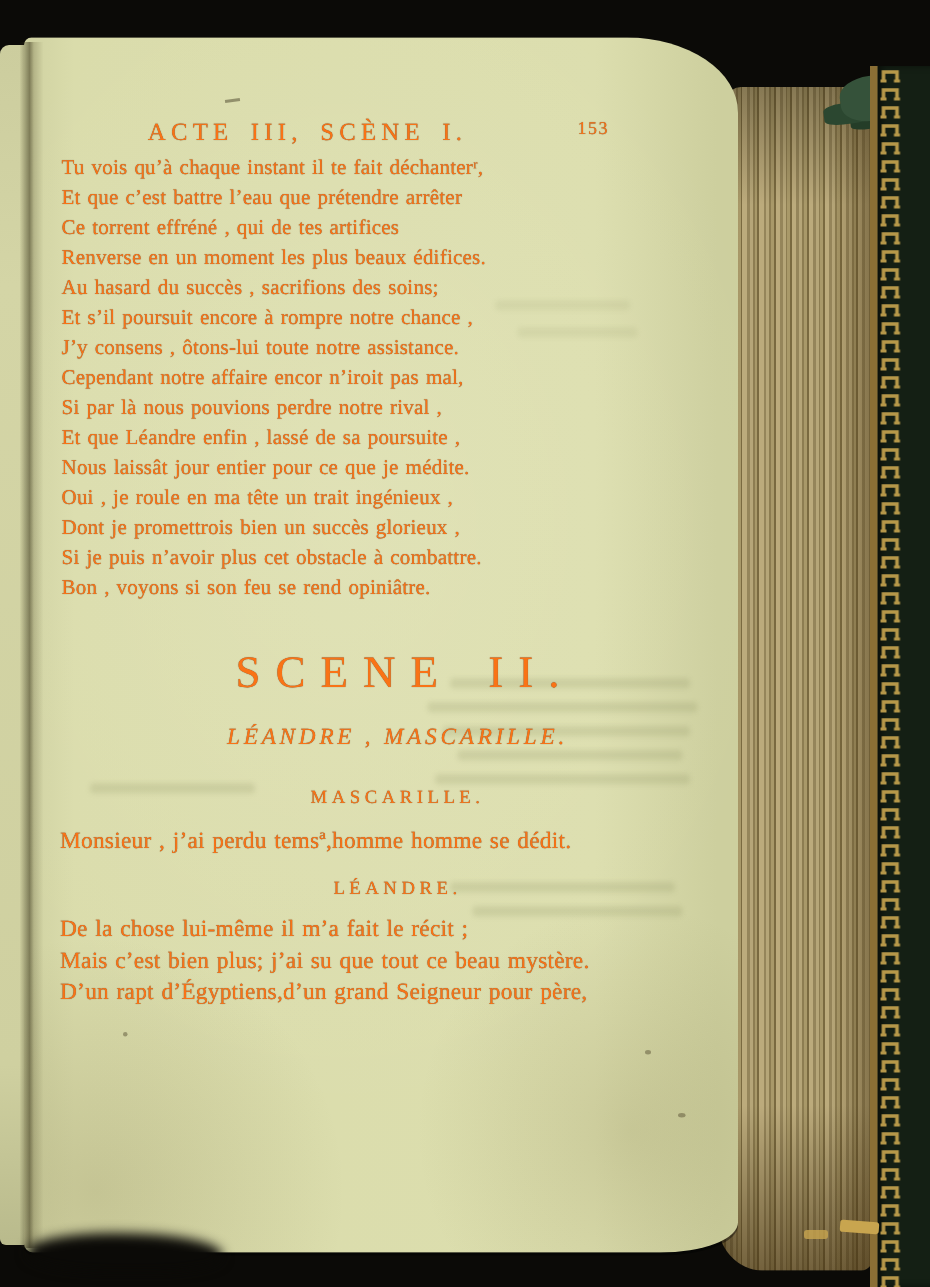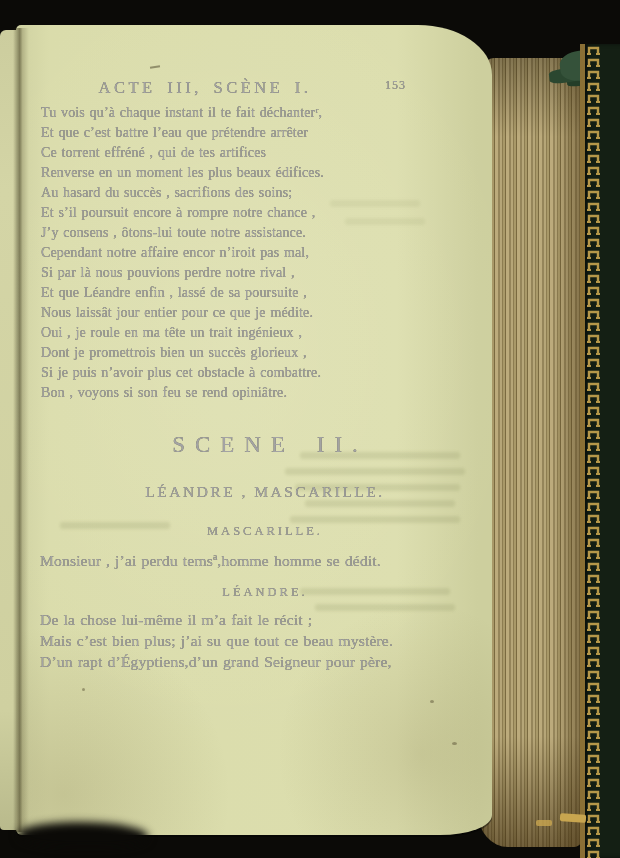--- a/index.html
+++ b/index.html
@@ -61,38 +61,38 @@
   .bottom-blob{
     position:absolute;left:18px;top:822px;width:130px;height:26px;
     background:#0b0a07;border-radius:50% 60% 40% 50%;
     filter:blur(4px);
   }
 
   
   .ghost{position:absolute;background:rgba(118,122,75,.16);height:7px;border-radius:3px;filter:blur(1.6px);}
 
   
-  .print{color:#a3a3a3;text-shadow:0 0 .5px rgba(48,46,37,.8);}
+  .print{color:#f97316;text-shadow:0 0 .5px rgba(48,46,37,.8);}
   .header-row{position:absolute;left:40px;top:78px;width:440px;height:22px;}
   .header-title{
     position:absolute;left:0;right:110px;text-align:center;
     font-size:16.5px;letter-spacing:3.5px;word-spacing:4px;
   }
   .page-number{position:absolute;left:345px;top:0;font-size:12px;letter-spacing:1px;}
 
   .verse{position:absolute;left:41px;top:103px;width:450px;}
   .verse .line{font-size:14px;line-height:20px;letter-spacing:.15px;word-spacing:1px;white-space:nowrap;}
 
   .scene-heading{
     position:absolute;left:40px;top:432px;width:450px;text-align:center;
-    font-size:23px;letter-spacing:10px;text-indent:10px;word-spacing:6px;
+    font-size:30px;letter-spacing:10px;text-indent:10px;word-spacing:6px;
   }
   .cast-line{
     position:absolute;left:40px;top:483px;width:450px;text-align:center;
-    font-size:15.5px;letter-spacing:2.5px;
+    font-size:15.5px;letter-spacing:2.5px;font-style:italic;
   }
   .speech-1{position:absolute;left:40px;top:524px;width:450px;}
   .speech-2{position:absolute;left:40px;top:585px;width:450px;font-family:Liberation Serif, serif;}
   .speaker{font-size:12.5px;letter-spacing:3px;text-align:center;margin-bottom:9px;}
   .speech .line,.speech-lines .line{font-size:15.6px;line-height:21px;letter-spacing:.15px;word-spacing:1px;white-space:nowrap;}
   .speech-1 .speech-lines{margin-top:11px;}
   .speech-2 .speech-lines{margin-top:2px;}
 
   .mark-dash{position:absolute;left:150px;top:66px;width:10px;height:2px;background:rgba(72,66,40,.5);transform:rotate(-8deg);}
   .speck{position:absolute;background:rgba(80,72,45,.45);border-radius:50%;}

